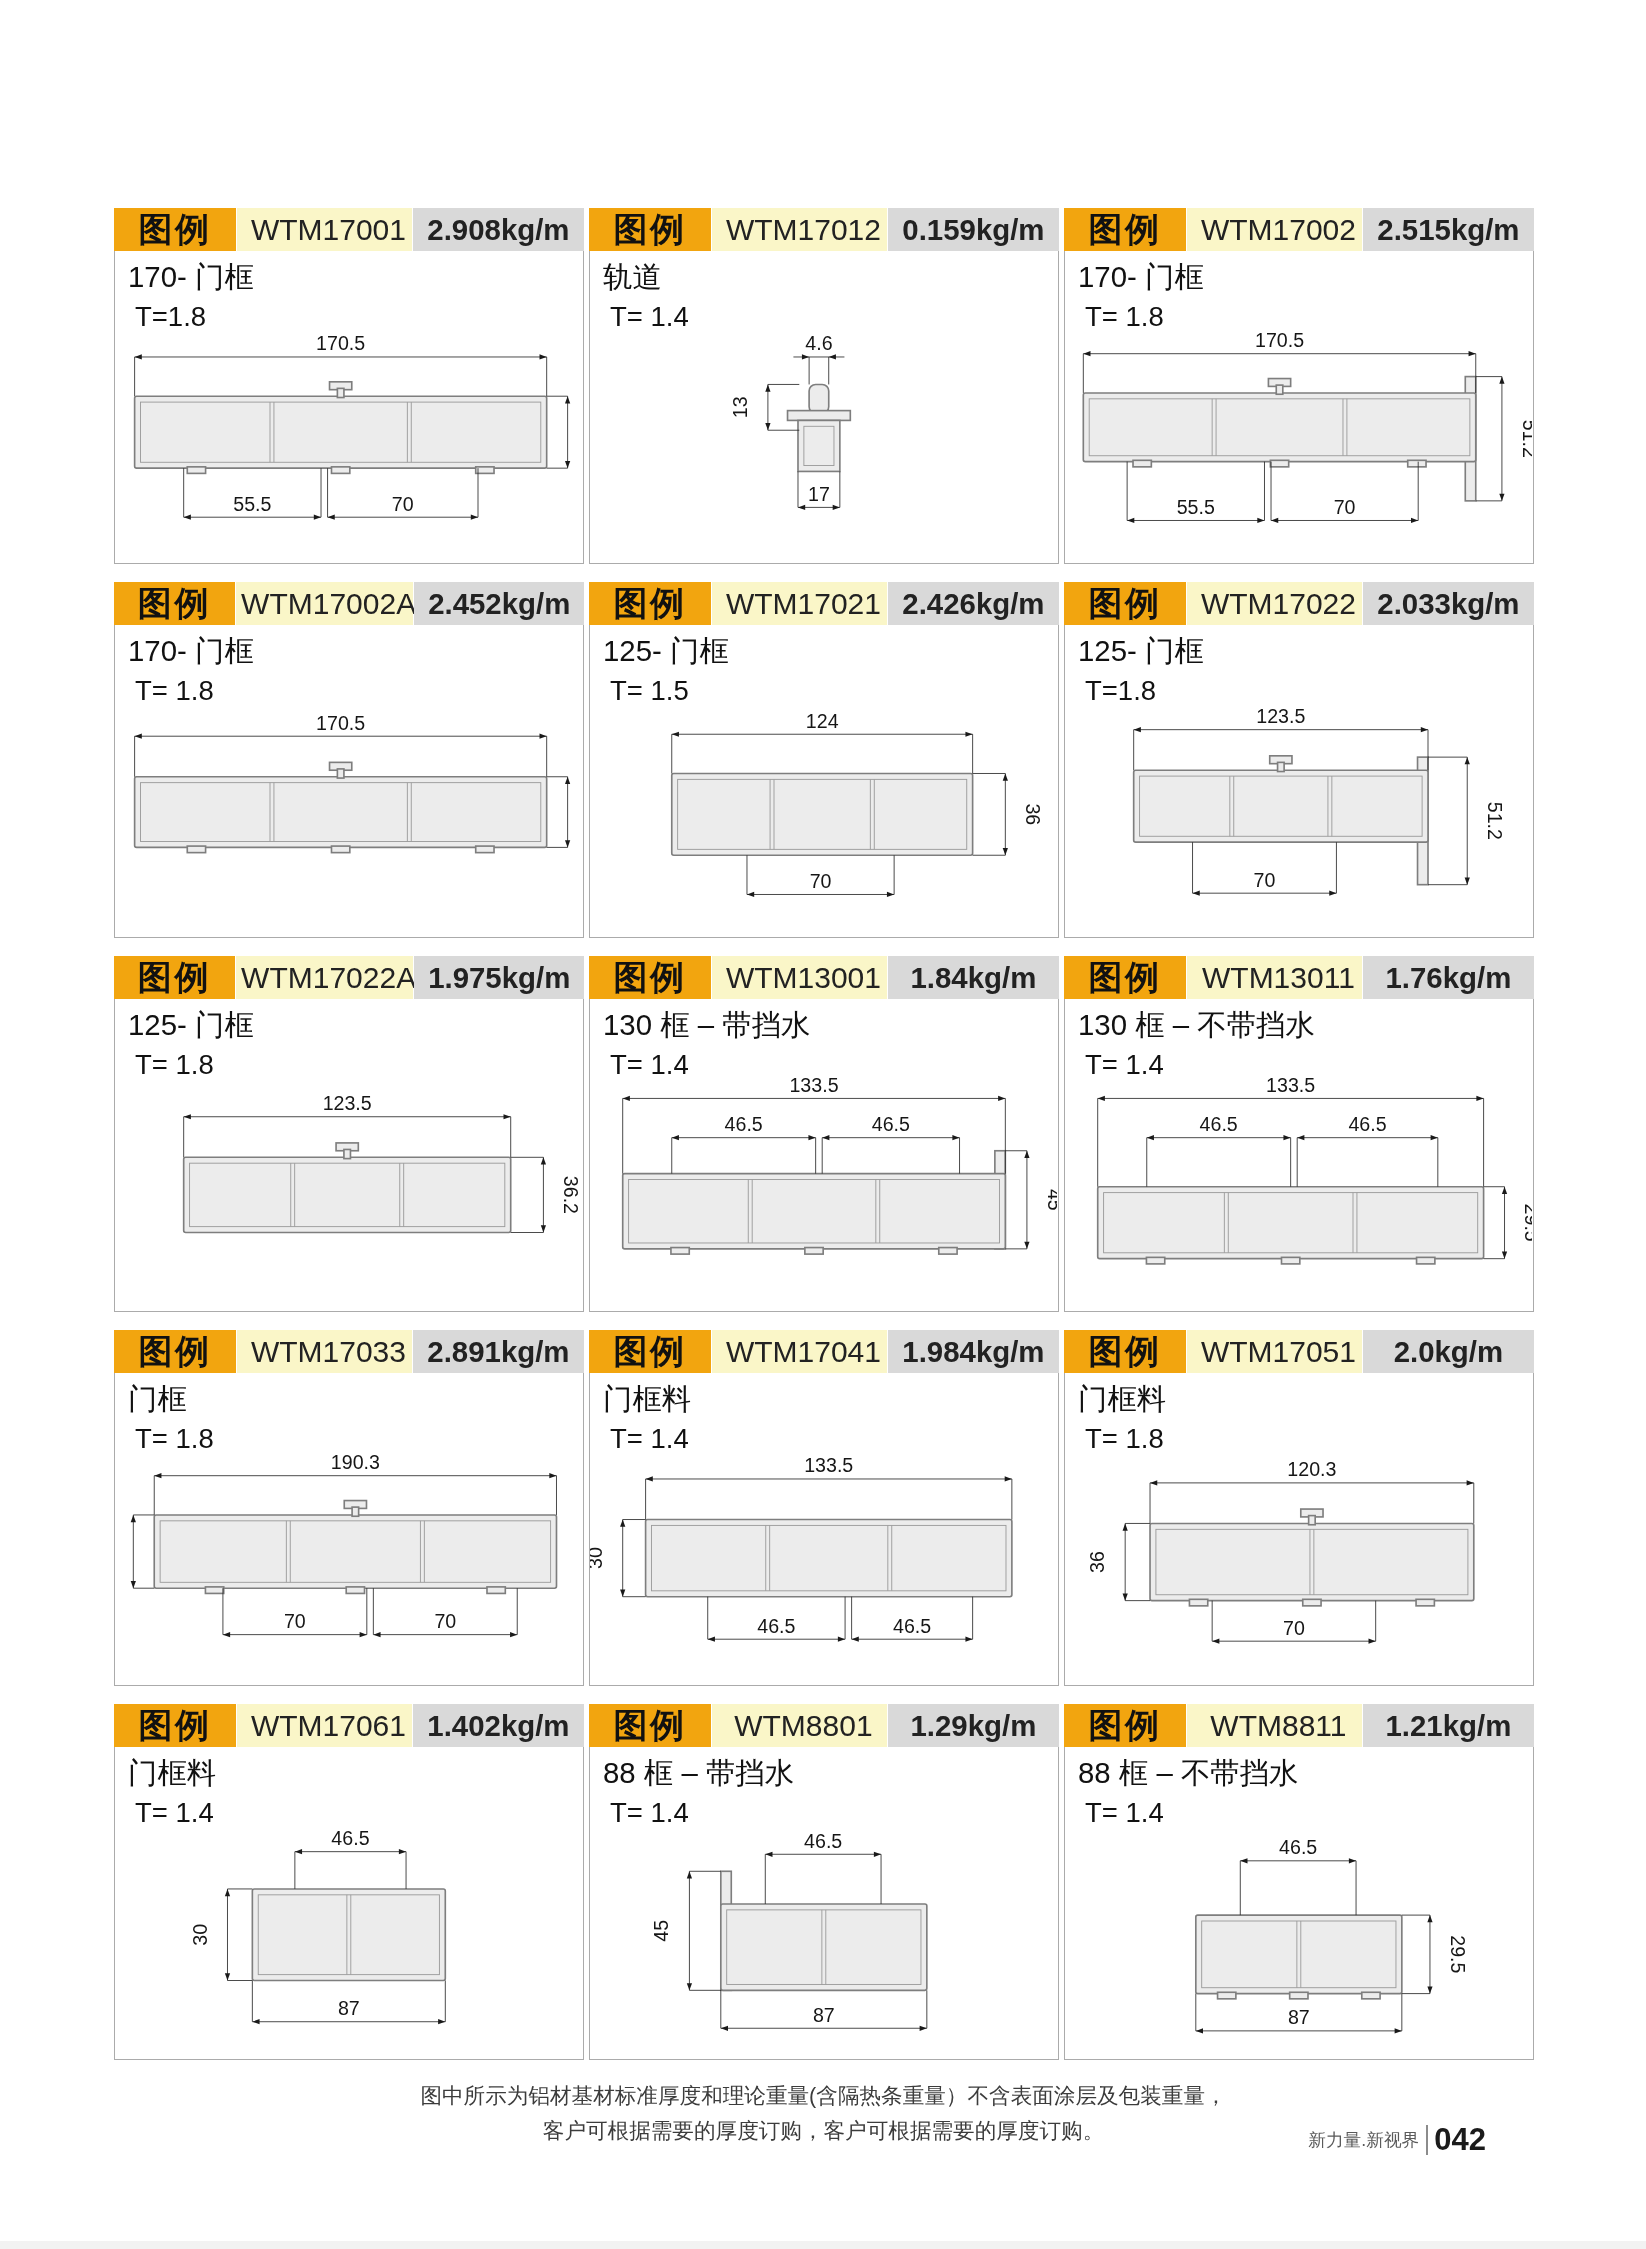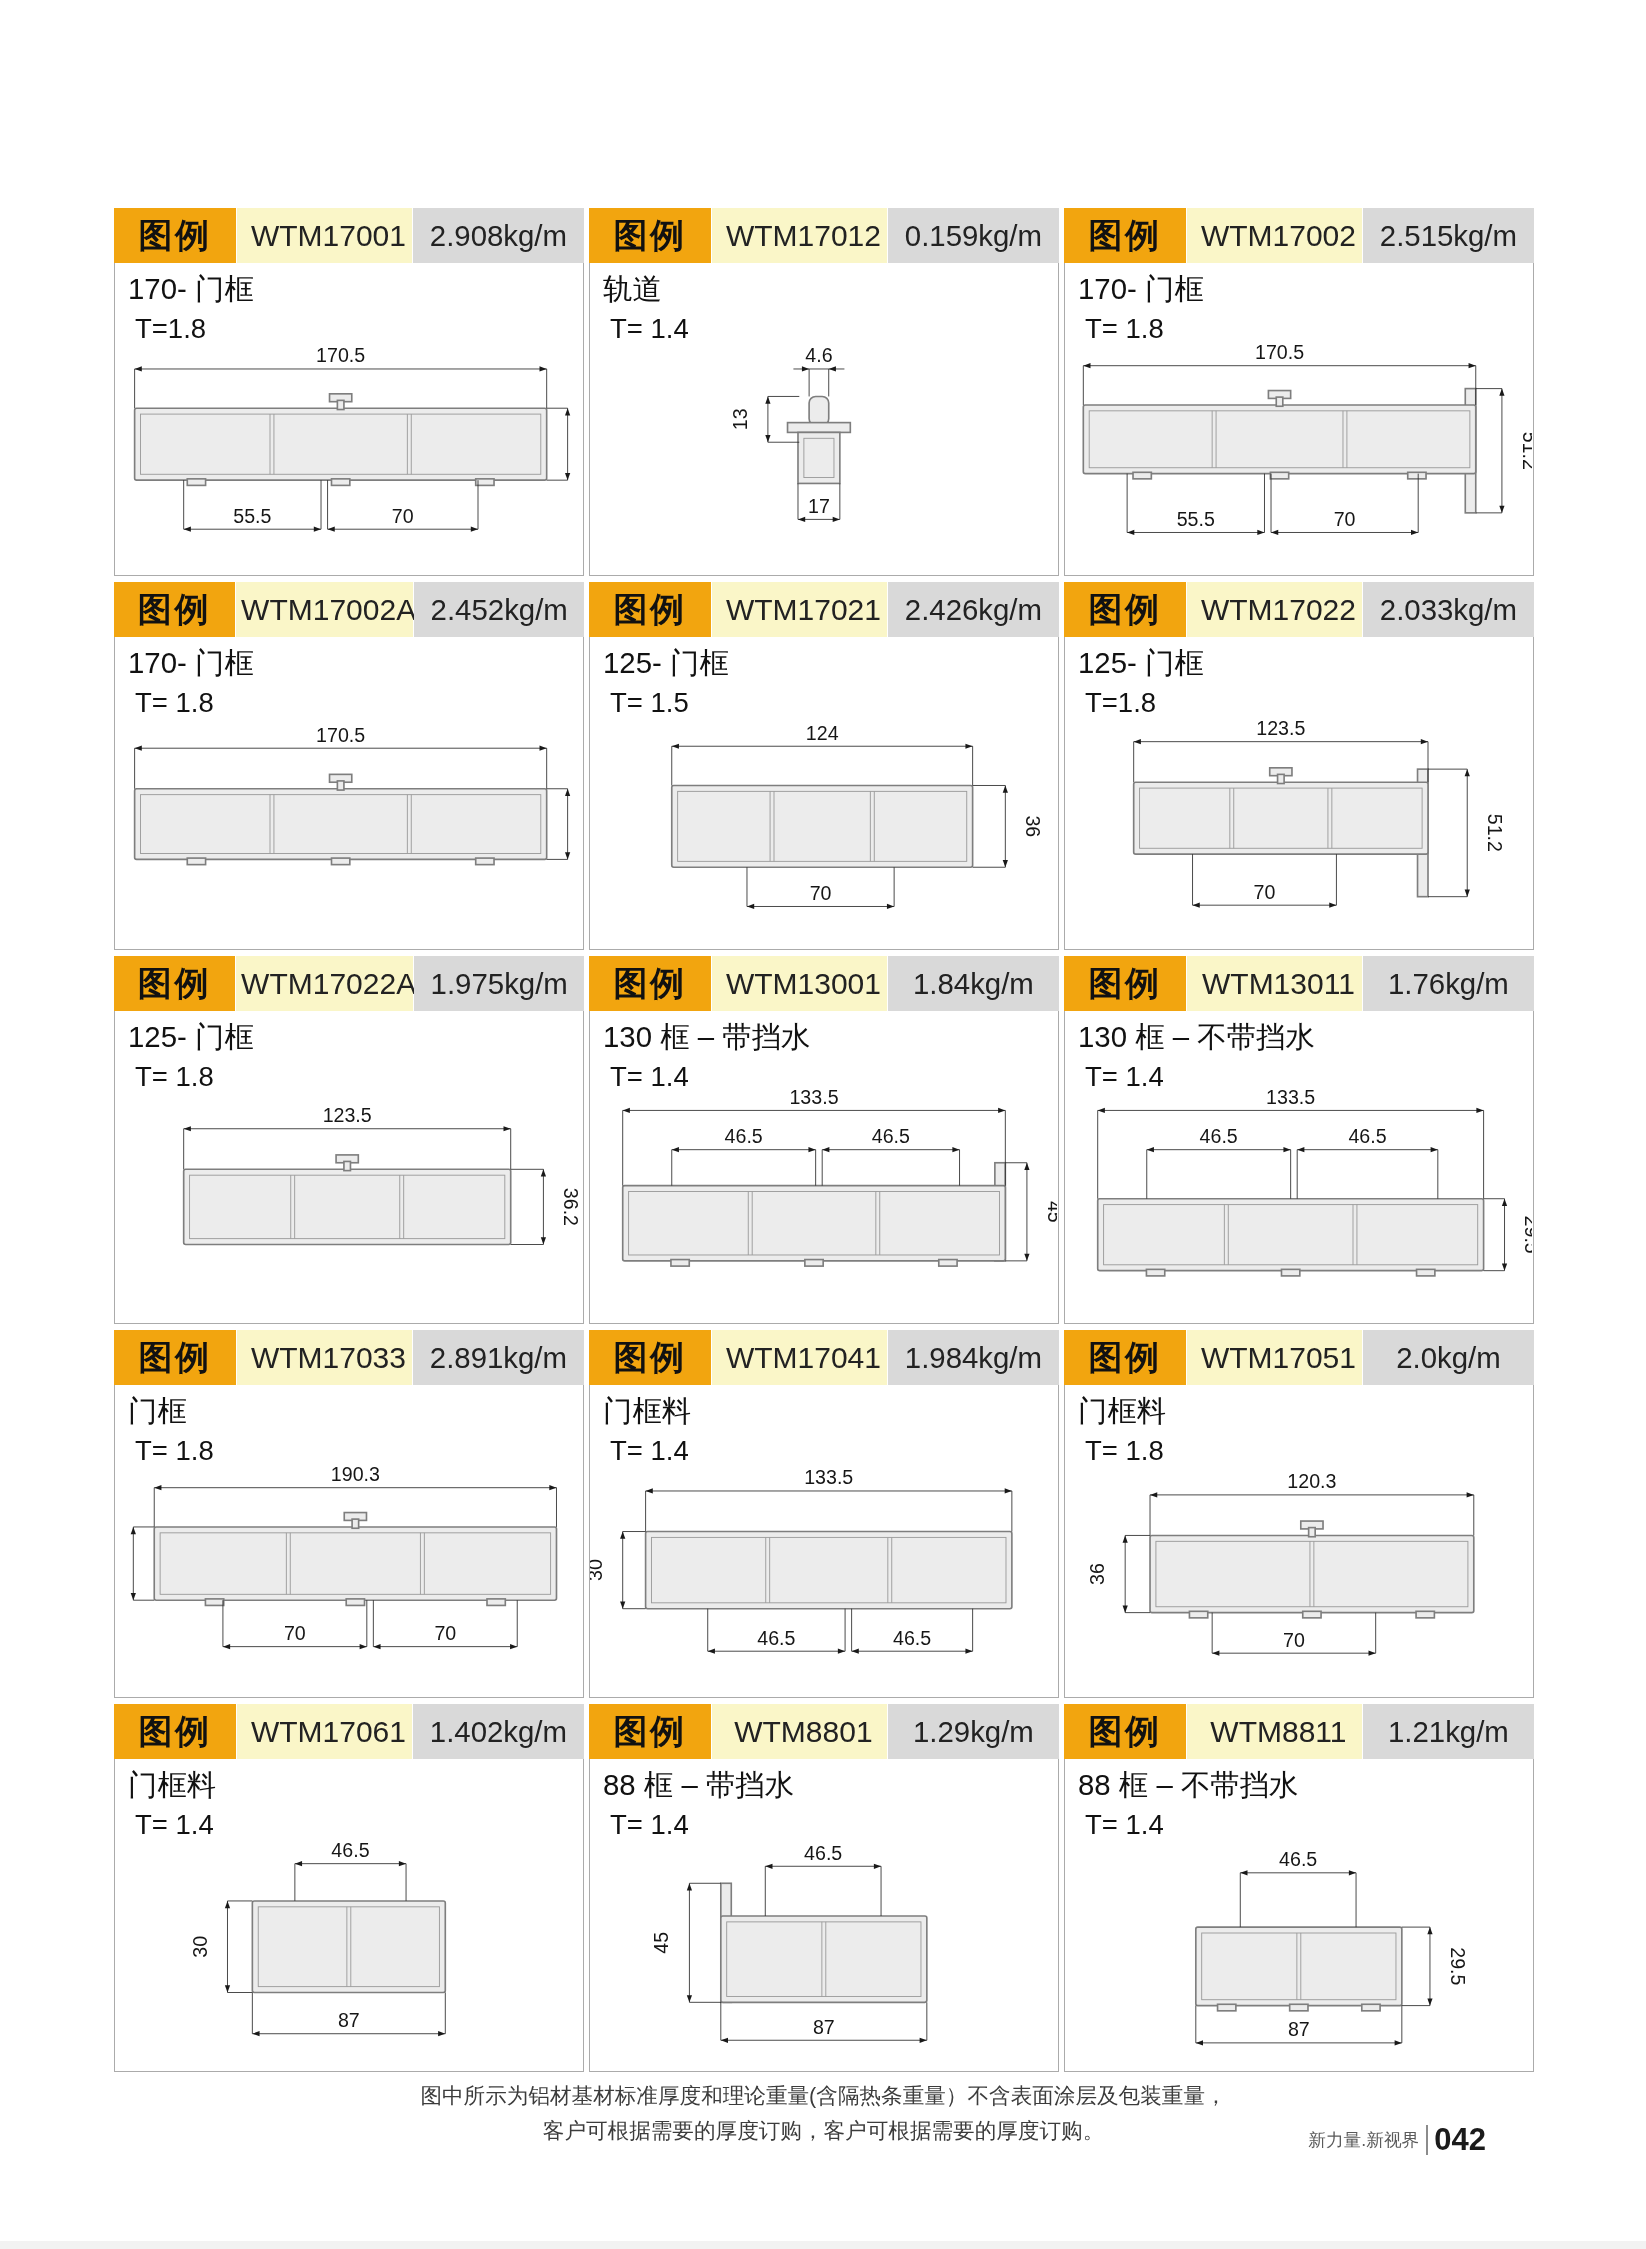--- a/index.html
+++ b/index.html
@@ -1,28 +1,28 @@
 <!DOCTYPE html>
 <html style="--legend-bg: #F2A50F; --model-bg: #FAF6C8; --weight-bg: #D9D9D9;font-size:10.5px"><head>
 <meta charset="utf-8">
 <style>
   html,body{margin:0;padding:0;background:#fff;}
   .page{position:relative;width:1647px;height:2250px;background:#ffffff;overflow:hidden;
         font-family:"Liberation Sans","DejaVu Sans",sans-serif;}
   .grid{position:absolute;left:114px;top:208px;width:1425px;
         display:grid;grid-template-columns:repeat(3,475px);grid-auto-rows:374px;}
   .card{width:470px;}
-  .card-head{display:flex;height:55px;}
+  .card-head{display:flex;height:43px;}
   .card-head .cell{display:flex;align-items:center;justify-content:center;height:100%;}
   .cell.legend{width:124px;background:var(--legend-bg);margin-right:1.3px;}
   .cell.legend span{font-size:34px;font-weight:bold;color:#111;letter-spacing:2.6px;}
   .cell.model{width:169px;background:var(--model-bg);margin-right:1.3px;padding-left:8px;}
   .cell.model span{font-size:30px;color:#222;}
   .cell.weight{width:174px;background:var(--weight-bg);}
-  .cell.weight span{font-size:29.4px;color:#222;}
+  .cell.weight span{font-size:29.4px;color:#222;font-weight:bold;}
   .card-body{position:relative;height:313px;border:1.3px solid #ABABAB;border-top:none;
              box-sizing:border-box;background:#fff;}
   .pc-title{position:absolute;left:13px;top:6.5px;font-size:29.4px;color:#111;}
   .pc-thick{position:absolute;left:20px;top:50px;font-size:27.5px;color:#111;}
   svg.draw{position:absolute;left:0;top:73px;width:467px;height:236px;}
   .pf{fill:#ECECEC;stroke:#7E7E7E;stroke-width:2.5px;}
   .pi{fill:none;stroke:#9A9A9A;stroke-width:1.4px;}
   .pl{stroke:#9A9A9A;stroke-width:1.4px;}
   .dl{stroke:#2B2B2B;stroke-width:1.3px;}
   .dar{fill:#1A1A1A;stroke:none;}

